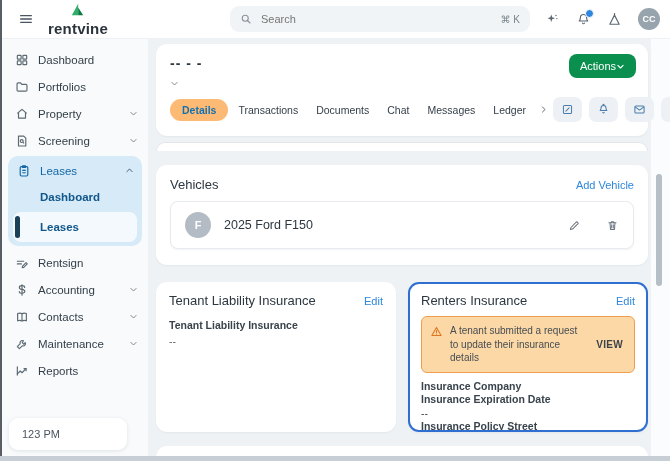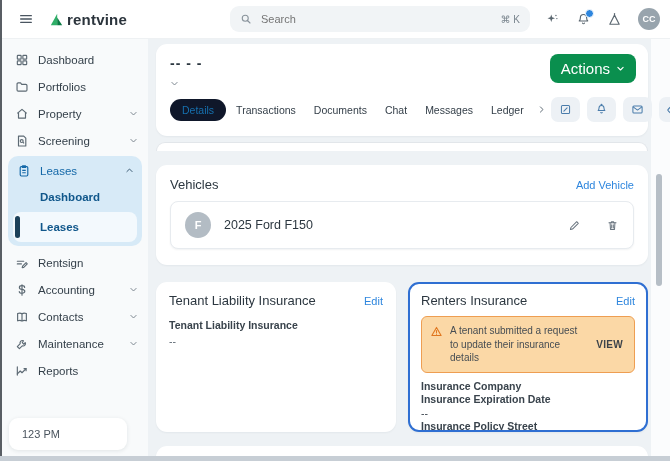--- a/index.html
+++ b/index.html
@@ -8,21 +8,21 @@
     background:#eef2f5;font-family:"Liberation Sans",sans-serif;color:#2f3b45;
   }
   svg{display:block;}
   .edge-left{position:absolute;left:0;top:0;bottom:0;width:2px;background:#595e64;z-index:60;}
   .edge-bottom{position:absolute;left:0;right:0;bottom:0;height:5px;background:#c7ced5;z-index:60;}
 
   
   .topbar{position:absolute;top:0;left:0;right:0;height:38px;background:#fff;z-index:20;
     border-bottom:1px solid #eef1f3;display:flex;align-items:center;}
   .hamburger{margin-left:18px;color:#4a5560;cursor:pointer;}
-  .logo{display:flex;align-items:center;margin-left:14px;gap:2px;}
+  .logo{display:flex;align-items:center;margin-left:14px;gap:2px;flex-direction:column;}
   .logo-text{font-size:15px;font-weight:700;color:#2b343c;letter-spacing:.2px;}
   .search{position:absolute;left:230px;top:6px;width:300px;height:26px;background:#f1f4f6;
     border-radius:9px;display:flex;align-items:center;padding:0 10px;gap:7px;box-sizing:border-box;}
   .search input{border:0;background:transparent;outline:0;flex:1;font-size:11px;color:#5a646d;font-family:inherit;}
   .search .shortcut{font-size:10px;color:#7a858e;white-space:nowrap;}
   .top-icons{position:absolute;right:10px;top:0;height:38px;display:flex;align-items:center;gap:16px;}
   .tico{color:#5b6770;position:relative;cursor:pointer;}
   .ndot{position:absolute;top:-3px;right:-3px;width:7px;height:7px;background:#2e86de;border-radius:50%;border:1px solid #fff;}
   .avatar{width:22px;height:22px;border-radius:50%;background:#98a4ad;color:#fff;font-size:9px;font-weight:700;
     display:flex;align-items:center;justify-content:center;cursor:pointer;}
@@ -49,27 +49,27 @@
 
   
   .main{position:absolute;left:148px;top:38px;right:0;bottom:0;}
   .gutter{position:absolute;right:0;top:0;width:19px;bottom:0;background:#fbfcfd;}
   .sthumb{position:absolute;right:8px;top:136px;width:6px;height:112px;background:#b6bec6;border-radius:3px;cursor:pointer;z-index:30;}
   .content{position:absolute;left:8px;top:6px;width:492px;}
   .card{background:#fff;border-radius:11px;box-shadow:0 1px 2px rgba(25,39,52,.05);}
 
   .header-card{height:92px;position:relative;padding:11px 14px;box-sizing:border-box;}
   .page-title{font-size:14px;font-weight:700;color:#2c3740;letter-spacing:1px;}
-  .actions-btn{position:absolute;right:12px;top:10px;background:#0a8f4e;color:#fff;font-size:15px;border:none;
-    border-radius:8px;padding:6px 11px;display:flex;gap:6px;align-items:center;font-family:inherit;cursor:pointer;}
+  .actions-btn{position:absolute;right:12px;top:10px;background:#0a8f4e;color:#fff;font-size:11px;border:none;
+    border-radius:8px;padding:6px 11px;display:flex;align-items:center;font-family:inherit;cursor:pointer;}
   .address-row{margin-top:8px;font-size:11px;color:#39434c;display:flex;gap:12px;align-items:center;}
   .address-row .chev{color:#7b868f;cursor:pointer;}
   .tabs-row{margin-top:9px;display:flex;align-items:center;gap:2px;white-space:nowrap;}
   .tab{font-size:10.5px;color:#333e48;padding:5px 8px;border-radius:999px;cursor:pointer;}
-  .tab.active{background:#0f172a;color:#1670ae;font-weight:400;padding:5px 12px;}
+  .tab.active{background:#fdba74;color:#1670ae;font-weight:700;padding:5px 12px;}
   .more-chev{color:#5d6a74;margin:0 3px;cursor:pointer;}
   .hbtns{margin-left:auto;display:flex;gap:7px;}
   .hbtn{width:29px;height:25px;background:#edf1f5;border-radius:7px;display:flex;align-items:center;
     justify-content:center;color:#4a7cab;cursor:pointer;flex:none;}
 
   .sliver{margin-top:6px;height:8px;background:#fff;border:1px solid #e2e6ea;border-bottom:none;
     border-radius:10px 10px 0 0;}
 
   .vehicles-card{margin-top:14px;height:100px;padding:12px 14px;box-sizing:border-box;}
   .card-head{display:flex;align-items:center;justify-content:space-between;}

